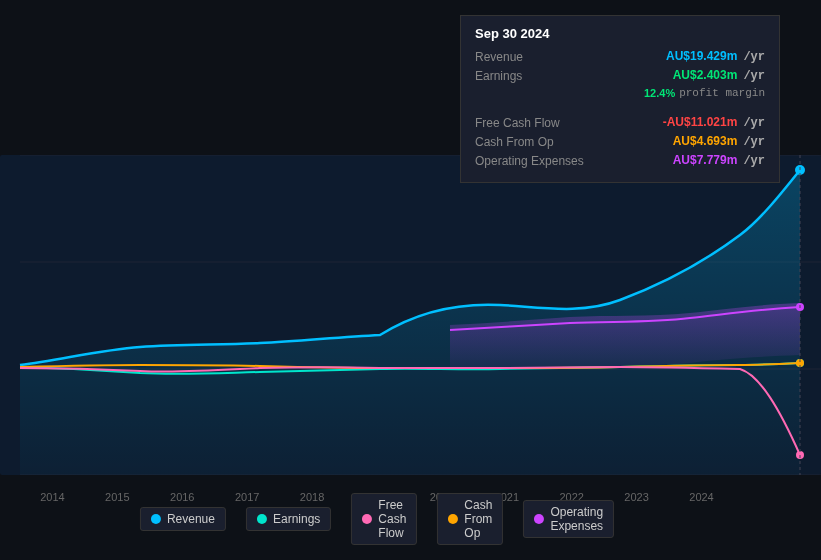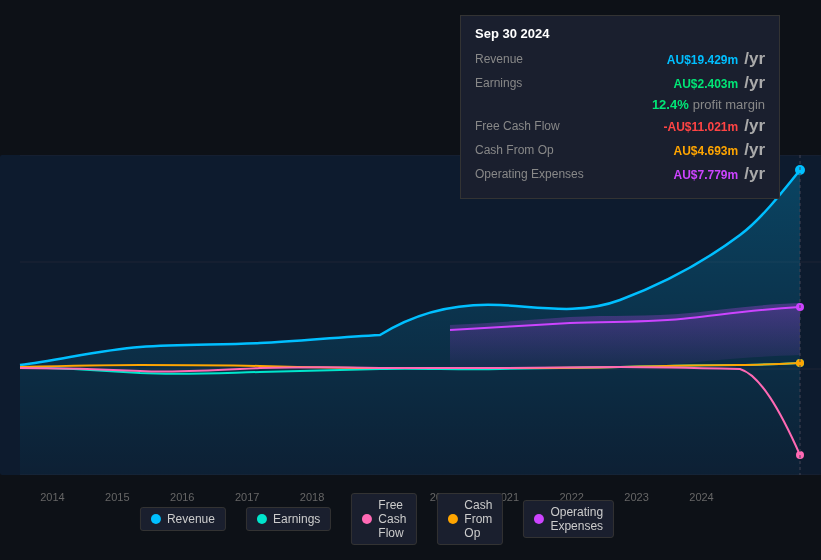--- a/index.html
+++ b/index.html
@@ -51,44 +51,46 @@
       min-width: 130px;
     }
 
     .tooltip-value {
       font-weight: bold;
       font-size: 12px;
     }
 
     .tooltip-sub {
       color: #aaa;
-      font-size: 17px;
+      font-size: 12px;
       margin-left: 6px;
+      font-family: Liberation Mono, monospace;
     }
 
     .val-revenue { color: #00bfff; }
     .val-earnings { color: #00e676; text-align: center; }
     .val-fcf { color: #ff4444; }
     .val-cashop { color: #ffa500; }
     .val-opex { color: #cc44ff; margin-left: 7px; }
 
     .profit-margin-row {
       display: flex;
       justify-content: flex-end;
-      margin-bottom: 4px;
-      font-size: 13px;
+      margin-bottom: 16px;
+      font-size: 11px;
       align-items: center;
     }
     .profit-margin-text {
       color: #00e676;
       font-weight: bold;
     }
     .profit-margin-label {
       color: #888;
       margin-left: 4px;
+      font-family: Liberation Mono, monospace;
     }
 
     
     .y-label {
       position: absolute;
       left: 10px;
       font-size: 11px;
       color: #666;
     }
 

